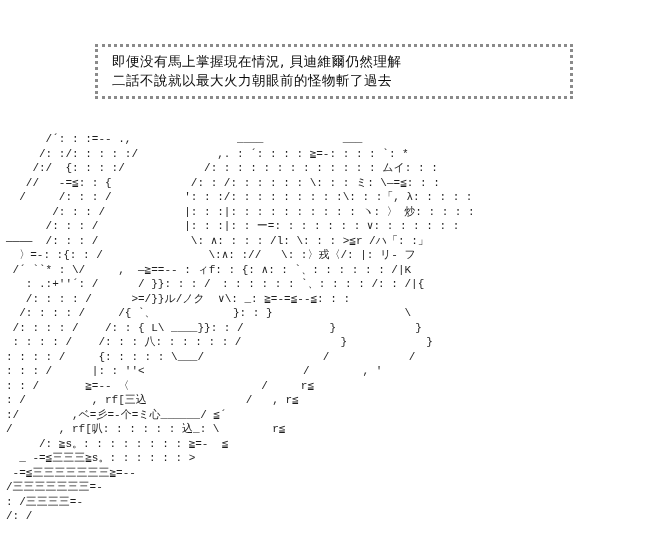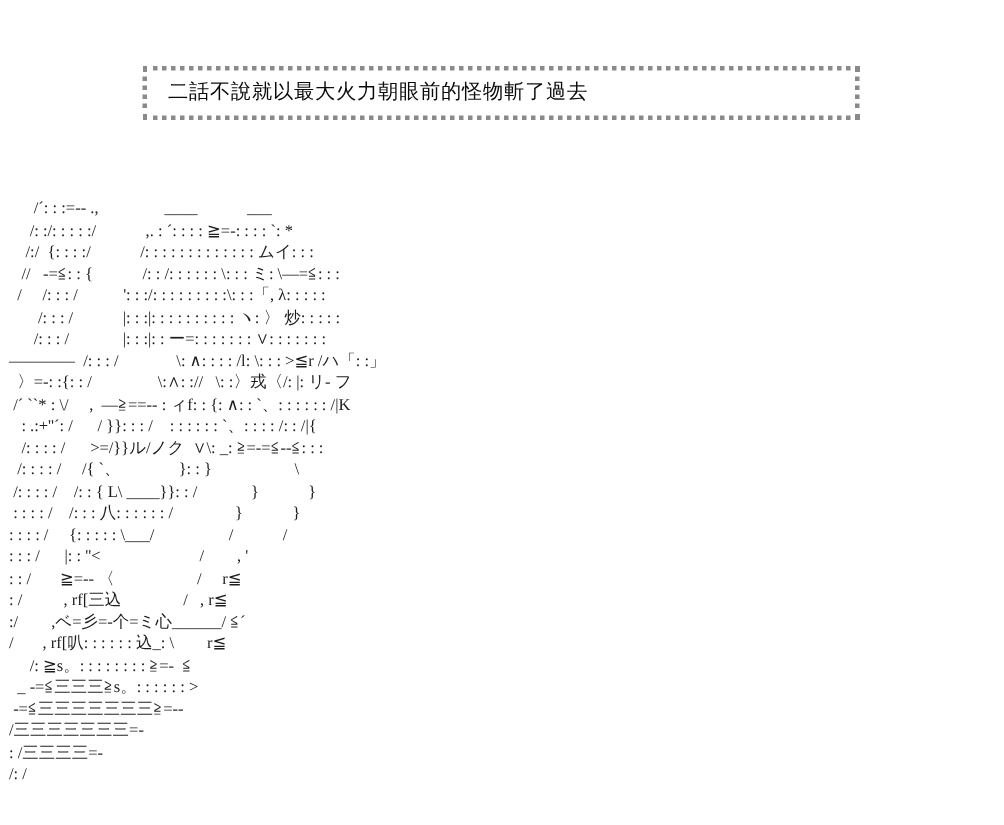--- a/index.html
+++ b/index.html
@@ -30,32 +30,33 @@
     line-height: 19px;
     color: #0a0a0a;
     white-space: nowrap;
     letter-spacing: 0.5px;
   }
   .ascii-art {
     position: absolute;
     left: 6px;
     top: 132px;
     margin: 0;
-    font-family: Liberation Serif, serif;
+    font-family: Liberation Mono, monospace;
     font-size: 11px;
     line-height: 14.5px;
     color: #1c1c1c;
     white-space: pre;
     letter-spacing: 0;
   }
 </style>
 </head>
 <body>
 
 <div class="narration-box">
+  <div class="narration-line">即便没有馬上掌握現在情況, 貝迪維爾仍然理解</div>
   <div class="narration-line">二話不說就以最大火力朝眼前的怪物斬了過去</div>
 </div>
 
 <pre class="ascii-art">      /´: : :=‐- .,                ____            ___
      /: :/: : : : :/            ,. : ´: : : : ≧=‐: : : : `: *
     /:/  {: : : :/            /: : : : : : : : : : : : : ムイ: : :
    //   -=≦: : {            /: : /: : : : : : \: : : ミ: \―=≦: : :
   /     /: : : /           ': : :/: : : : : : : : :\: : :「, λ: : : : :
        /: : : /            |: : :|: : : : : : : : : : ヽ: 〉 炒: : : : :
       /: : : /             |: : :|: : ー=: : : : : : : ∨: : : : : : :

